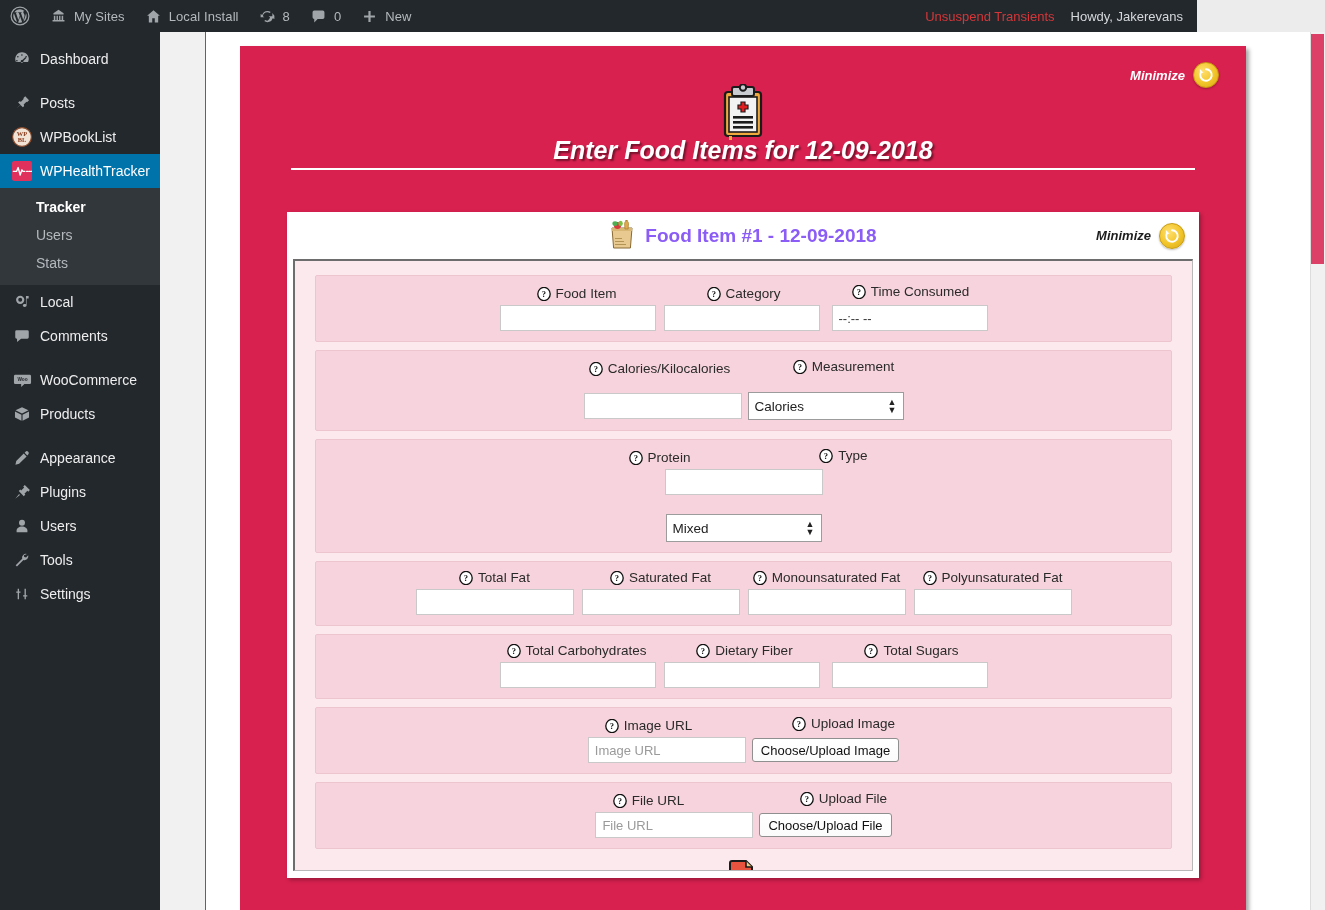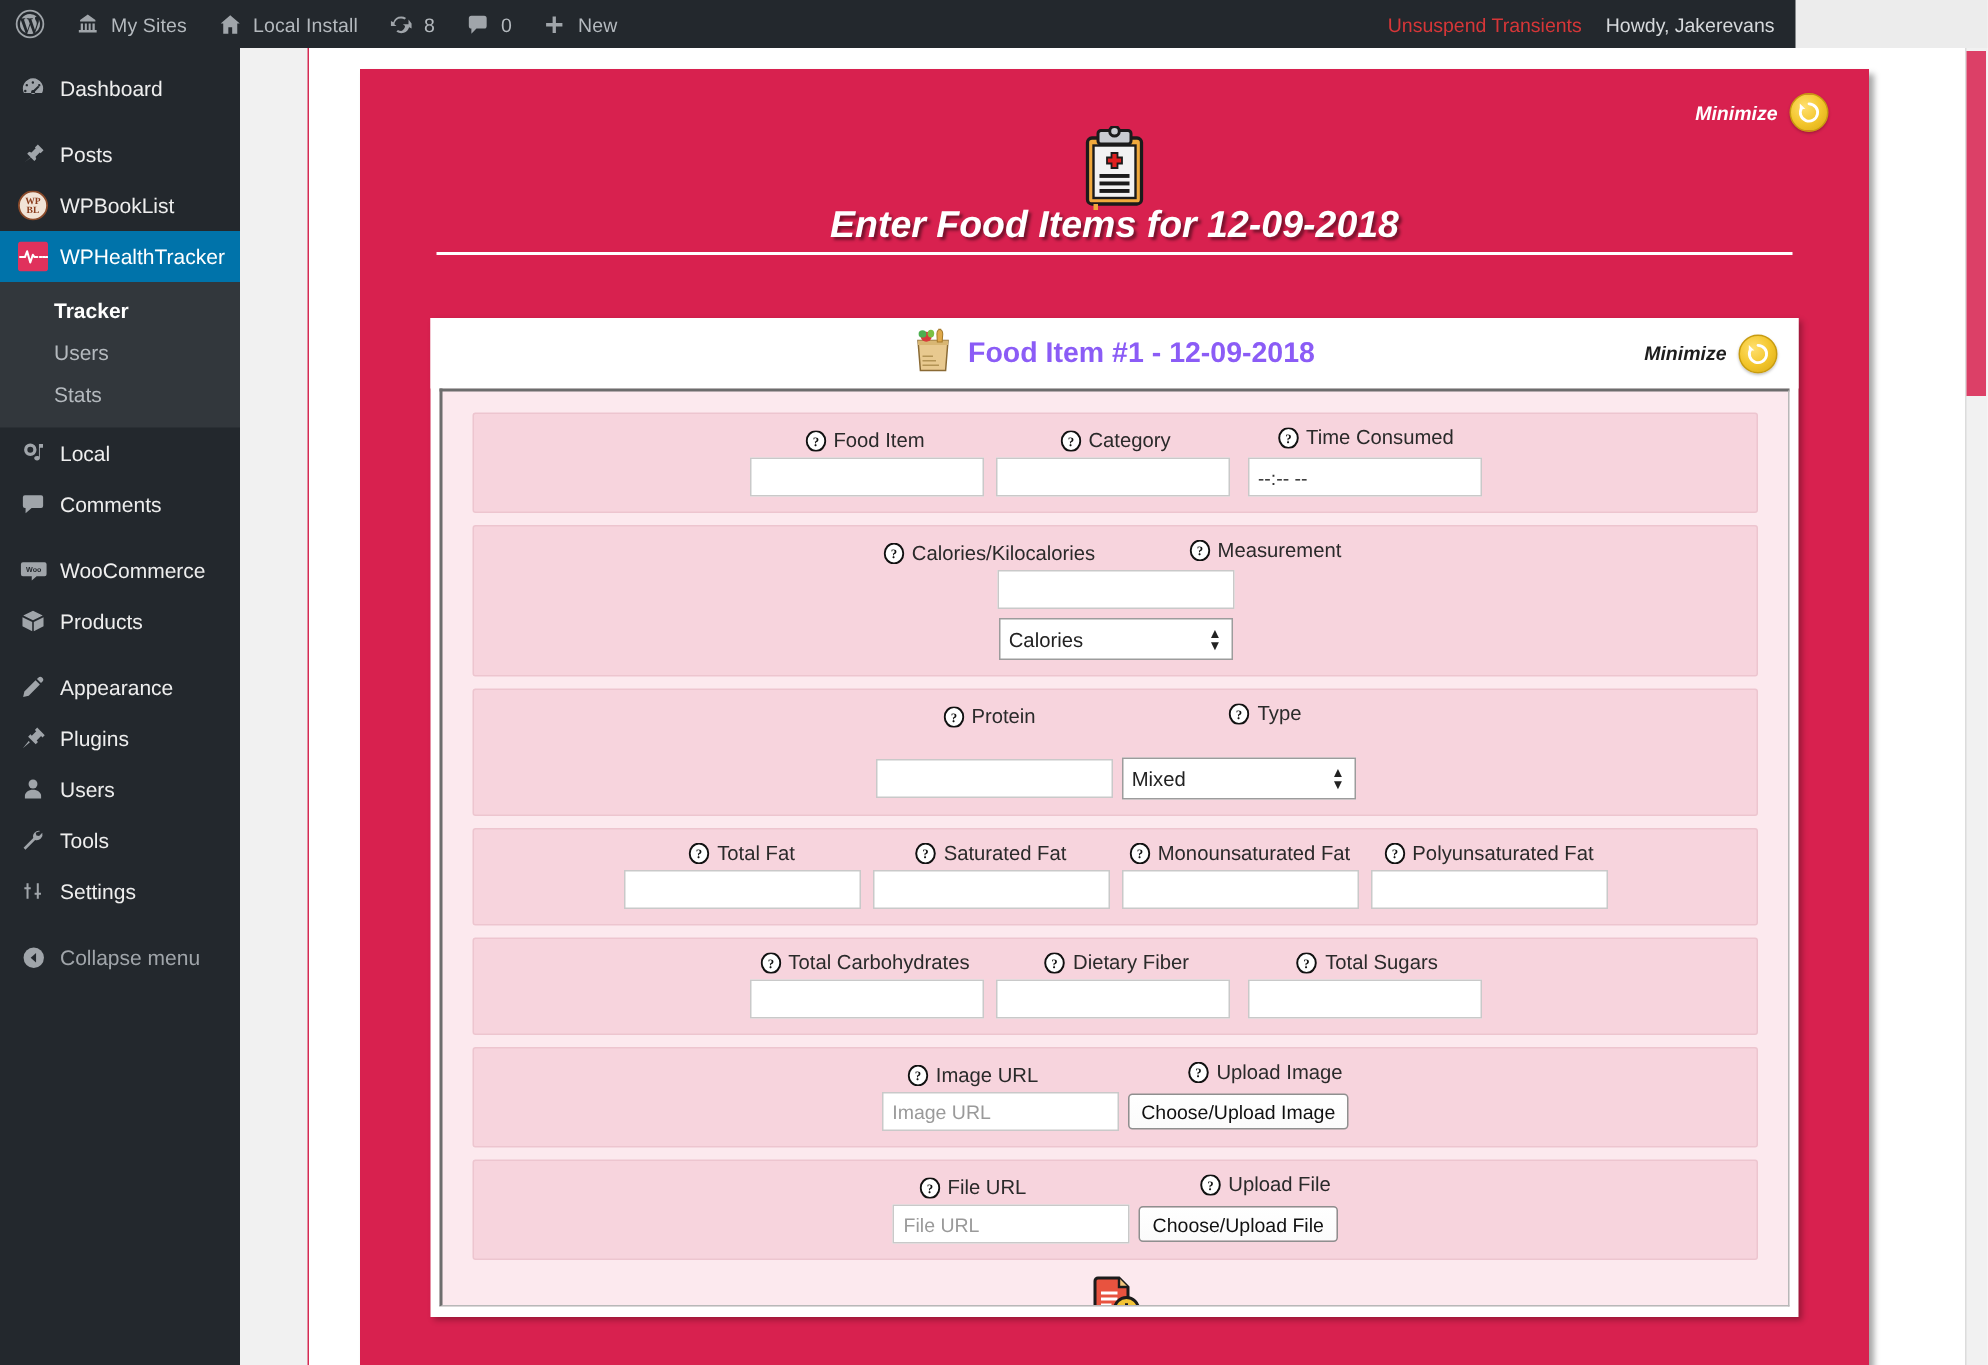--- a/index.html
+++ b/index.html
@@ -448,29 +448,20 @@
       <svg width="18" height="18" viewBox="0 0 20 20">
           <path d="M3 3h14v14H3z" fill="none"></path>
           <path d="M5.2 4.2v3.1H3.6v1.4h1.6v7.1h1.5V8.7h1.6V7.3H6.7V4.2zm7.6 0v7.1h-1.6v1.4h1.6v3.1h1.5v-3.1h1.6v-1.4h-1.6V4.2z"></path>
         </svg>
     </span>
     <span class="mlabel">Settings</span>
   </div>
 
   <div class="menu-gap"></div>
 
-  <div class="menu-row" id="collapse-row">
-    <span class="mi">
-      <svg width="17" height="17" viewBox="0 0 20 20">
-          <circle cx="10" cy="10" r="8" fill="#a0a5aa"></circle>
-          <path d="M11.8 6.2 7.6 10l4.2 3.8z" fill="#23282d"></path>
-        </svg>
-    </span>
-    <span class="mlabel">Collapse menu</span>
-  </div>
 </div>
 
 <div id="wpcontent">
   <div id="page-white"></div>
   <div id="content-rule"></div>
 
   <div id="outer-panel">
 
     <div id="header-icon">
       <svg width="48" height="56" viewBox="0 0 48 56">
@@ -582,21 +573,21 @@
             <span class="fl" style="width:168px;justify-content:center;margin-bottom:2px;">
               <span class="qmark">
                 <svg width="14" height="14" viewBox="0 0 14 14">
                     <ellipse cx="7" cy="7" rx="6.2" ry="6.6" fill="#fff" stroke="#111" stroke-width="1.3"></ellipse>
                     <text x="7" y="10.2" font-size="8.6" font-family="Liberation Serif, serif" font-weight="bold" fill="#111" text-anchor="middle">?</text>
                   </svg>
               </span>
               <span>Measurement</span>
             </span>
           </div>
-          <div class="ffields" style="gap:6px;margin-top:4px;flex-direction:column;">
+          <div class="ffields" style="gap:6px;margin-top:16px;">
             <input class="fin" style="width: 158px;" value="">
             <span class="sel-wrap">
               <select class="fsel" style="width:156px;">
                 <option>Calories</option>
               </select>
               <span class="sel-arrows">
                   <span>▲</span>
                   <span>▼</span>
                 </span>
             </span>
@@ -617,21 +608,21 @@
             <span class="fl" style="width:168px;justify-content:center;margin-bottom:2px;">
               <span class="qmark">
                 <svg width="14" height="14" viewBox="0 0 14 14">
                     <ellipse cx="7" cy="7" rx="6.2" ry="6.6" fill="#fff" stroke="#111" stroke-width="1.3"></ellipse>
                     <text x="7" y="10.2" font-size="8.6" font-family="Liberation Serif, serif" font-weight="bold" fill="#111" text-anchor="middle">?</text>
                   </svg>
               </span>
               <span>Type</span>
             </span>
           </div>
-          <div class="ffields" style="gap:6px;margin-top:20px;">
+          <div class="ffields" style="gap:19px;margin-top:4px;flex-direction:column;">
             <input class="fin" style="width: 158px;" value="">
             <span class="sel-wrap">
               <select class="fsel" style="width:156px;">
                 <option>Mixed</option>
               </select>
               <span class="sel-arrows">
                   <span>▲</span>
                   <span>▼</span>
                 </span>
             </span>

